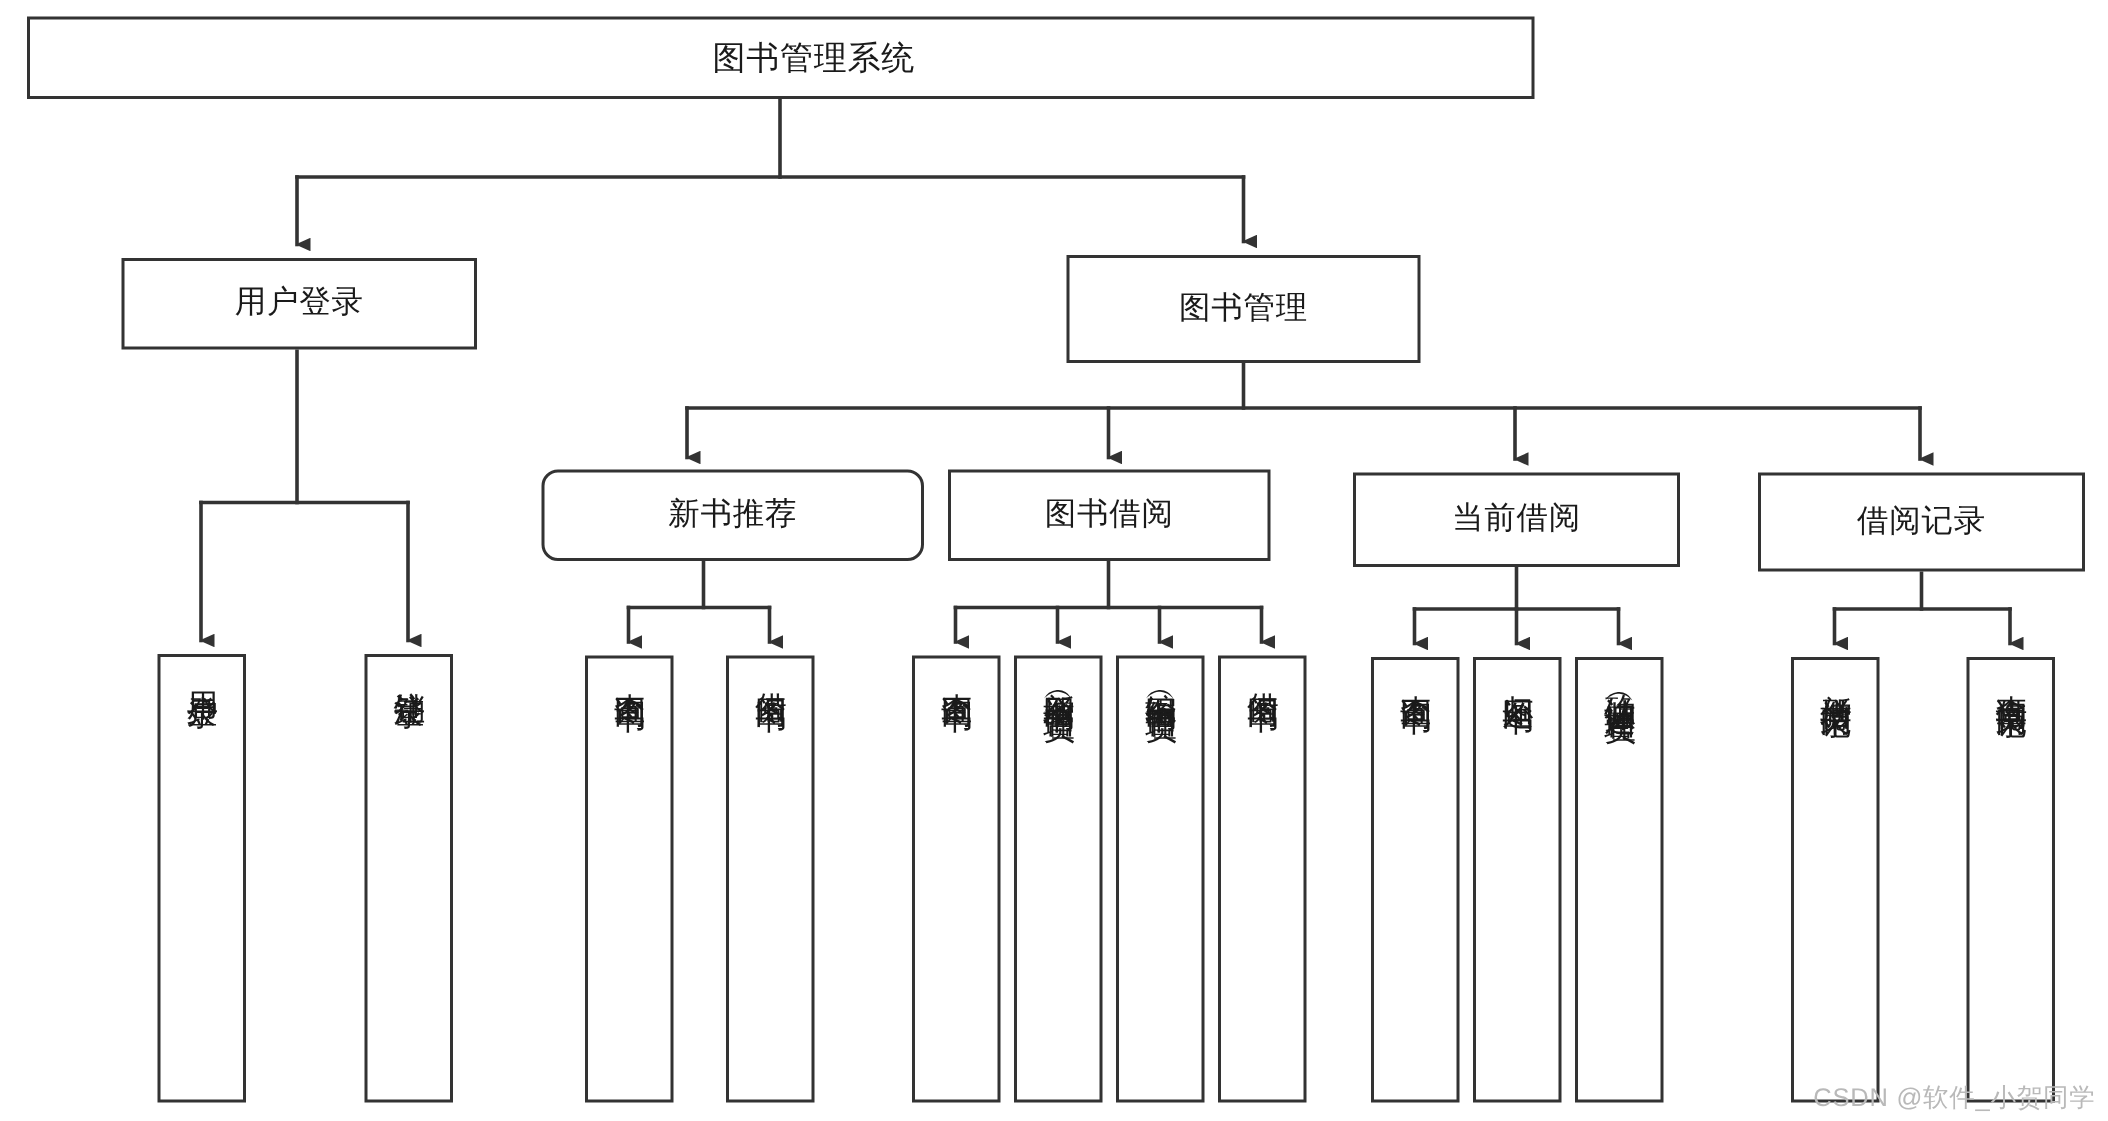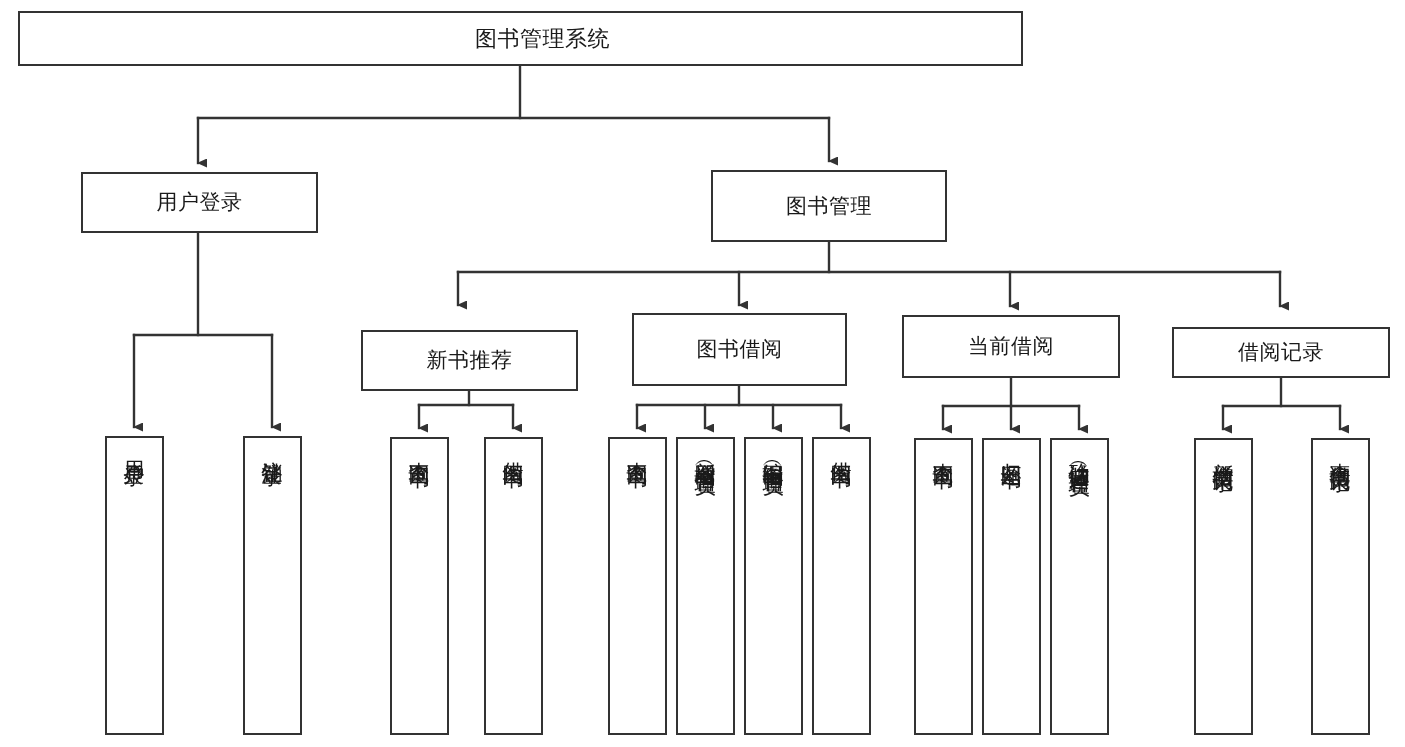--- a/index.html
+++ b/index.html
@@ -134,33 +134,33 @@
   </div>
 
   <div class="node horiz" style="left:81px; top:172px; width:237px; height:61px;">
     <span class="node-label">用户登录</span>
   </div>
 
   <div class="node horiz" style="left:711px; top:170px; width:236px; height:72px;">
     <span class="node-label">图书管理</span>
   </div>
 
-  <div class="node horiz" style="left:361px; top:330px; width:217px; height:61px;">
+  <div class="node horiz" style="left:361px; top:313px; width:255px; height:61px;border-radius:11px;">
     <span class="node-label">新书推荐</span>
   </div>
 
-  <div class="node horiz" style="left:632px; top:313px; width:215px; height:73px;">
+  <div class="node horiz" style="left:632px; top:313px; width:215px; height:61px;">
     <span class="node-label">图书借阅</span>
   </div>
 
   <div class="node horiz" style="left:902px; top:315px; width:218px; height:63px;">
     <span class="node-label">当前借阅</span>
   </div>
 
-  <div class="node horiz" style="left:1172px; top:315px; width:218px; height:51px;margin-top:12px;">
+  <div class="node horiz" style="left:1172px; top:315px; width:218px; height:66px;">
     <span class="node-label">借阅记录</span>
   </div>
 
   <div class="node leaf" style="left:105px; top:436px; width:59px; height:299px;">
     <span class="node-label">用户登录</span>
   </div>
   <div class="node leaf" style="left:243px; top:436px; width:59px; height:299px;">
     <span class="node-label">注销登录</span>
   </div>
 
@@ -194,14 +194,15 @@
     <span class="node-label">确认归还（管理员）</span>
   </div>
 
   <div class="node leaf" style="left:1194px; top:438px; width:59px; height:297px;">
     <span class="node-label">新增借阅记录</span>
   </div>
   <div class="node leaf" style="left:1311px; top:438px; width:59px; height:297px;">
     <span class="node-label">查询借阅记录</span>
   </div>
 
+  <div id="watermark">CSDN @软件_小贺同学</div>
 
 </div>
 
 </body></html>

